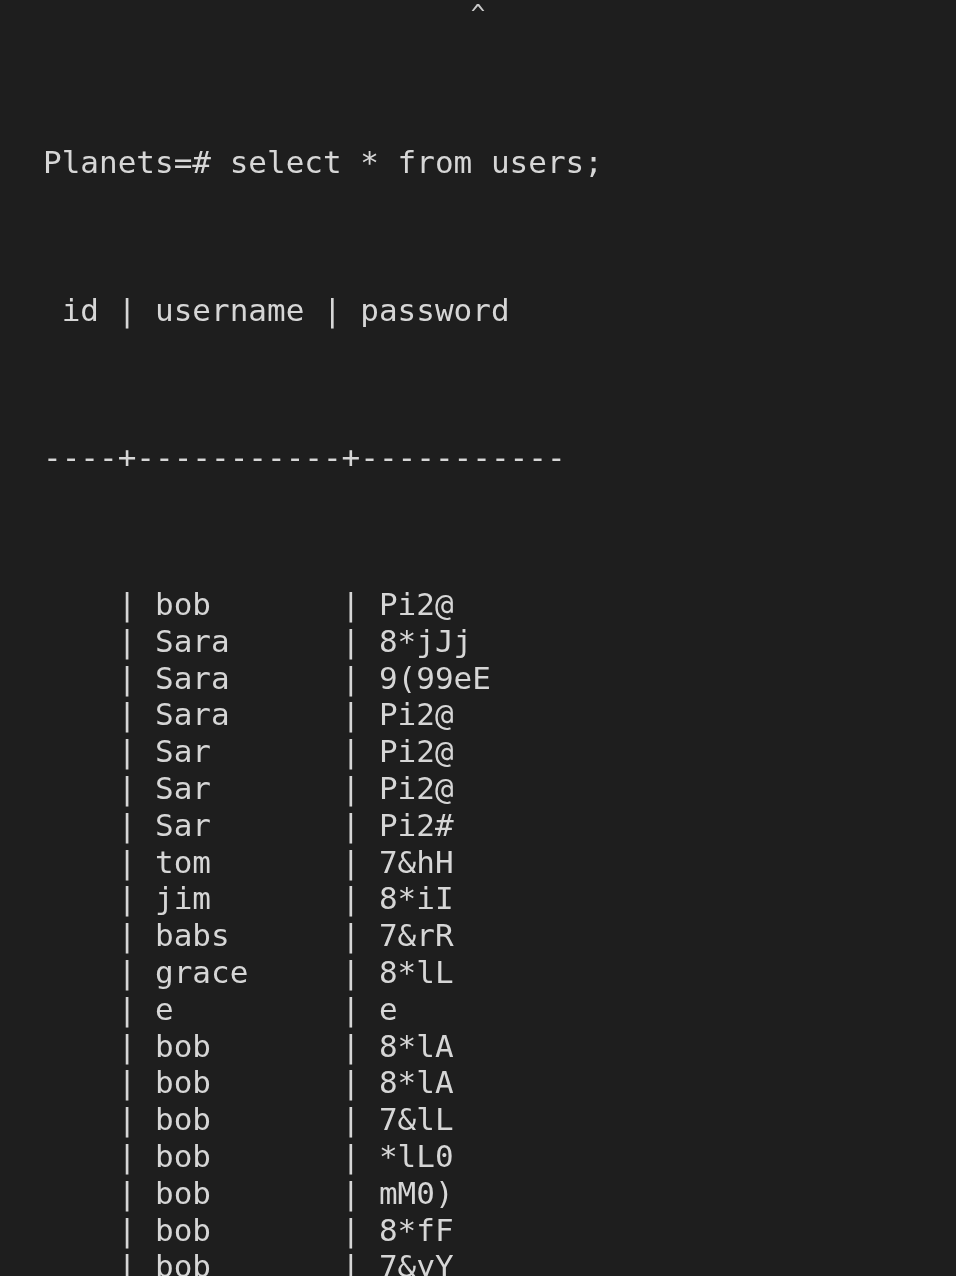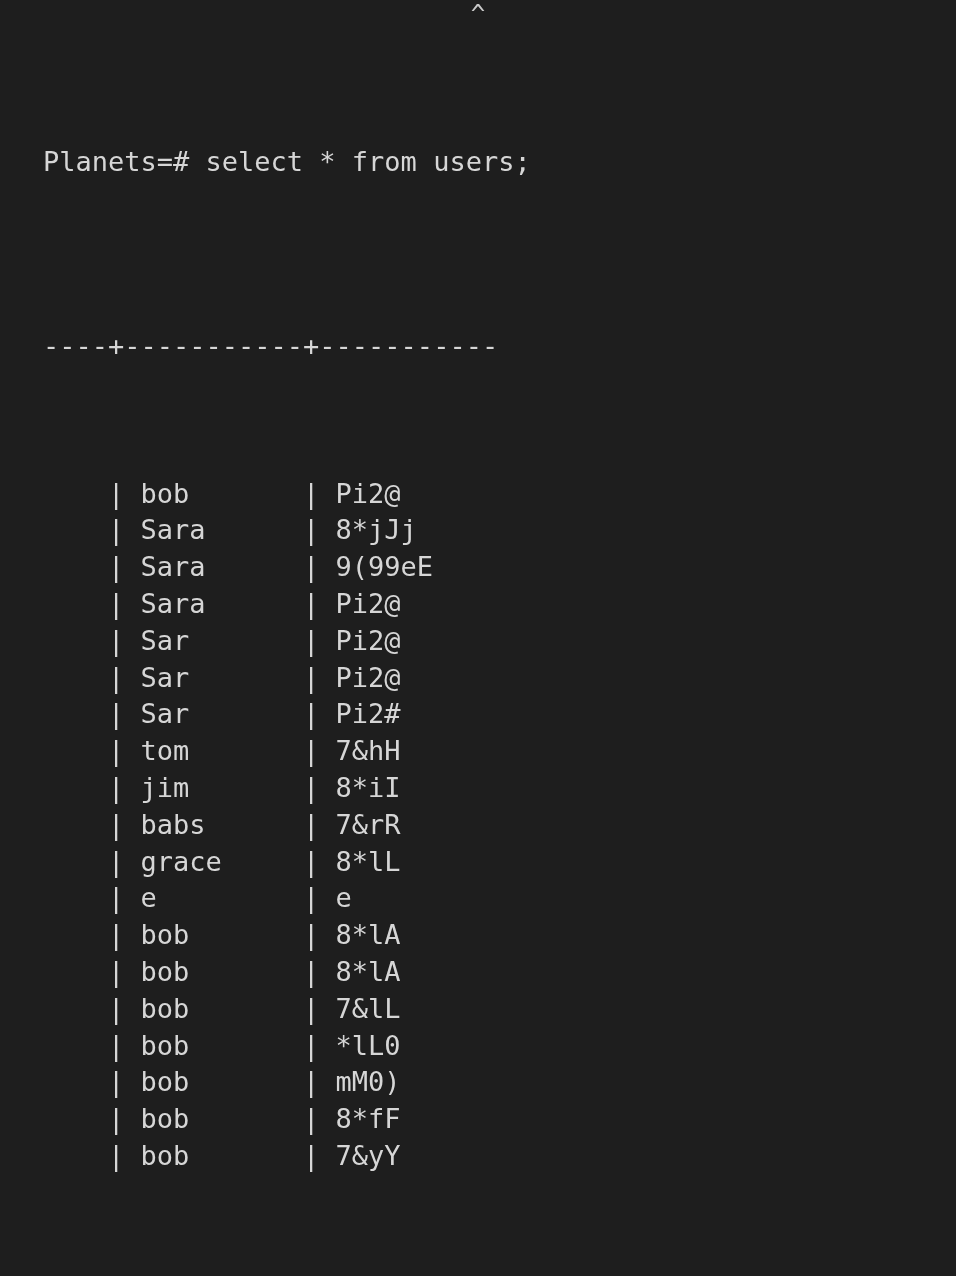--- a/index.html
+++ b/index.html
@@ -45,21 +45,21 @@
     font-size: 25.5px;
     line-height: 36.8px;
     letter-spacing: 0px;
     white-space: pre;
     color: #d6d6d6;
     font-family: "DejaVu Sans Mono", "Liberation Mono", monospace;
   }
   .line {
     white-space: pre;
     height: 36.8px;
-    font-size: 27px;
+    font-size: 31px;
     line-height: 36.8px;
   }
 
   
   #scrollbar-track {
     position: absolute;
     right: 0;
     top: 0;
     width: 30px;
     height: 1276px;
@@ -70,20 +70,21 @@
 <body style="background: rgb(30, 30, 30);">
 
 <div id="terminal" style="background: rgb(30, 30, 30); color: rgb(214, 214, 214);">
 
   <div id="scroll-up-caret">^</div>
 
   <div id="buffer">
 
     <div class="line">Planets=# select * from users;</div>
 
+    <div class="line"> id | username | password</div>
 
     <div class="line">----+-----------+-----------</div>
 
     <div id="rows-container"><div class="line">    | bob       | Pi2@</div><div class="line">    | Sara      | 8*jJj</div><div class="line">    | Sara      | 9(99eE</div><div class="line">    | Sara      | Pi2@</div><div class="line">    | Sar       | Pi2@</div><div class="line">    | Sar       | Pi2@</div><div class="line">    | Sar       | Pi2#</div><div class="line">    | tom       | 7&amp;hH</div><div class="line">    | jim       | 8*iI</div><div class="line">    | babs      | 7&amp;rR</div><div class="line">    | grace     | 8*lL</div><div class="line">    | e         | e</div><div class="line">    | bob       | 8*lA</div><div class="line">    | bob       | 8*lA</div><div class="line">    | bob       | 7&amp;lL</div><div class="line">    | bob       | *lL0</div><div class="line">    | bob       | mM0)</div><div class="line">    | bob       | 8*fF</div><div class="line">    | bob       | 7&amp;yY</div></div>
 
     
 
     
 
     

